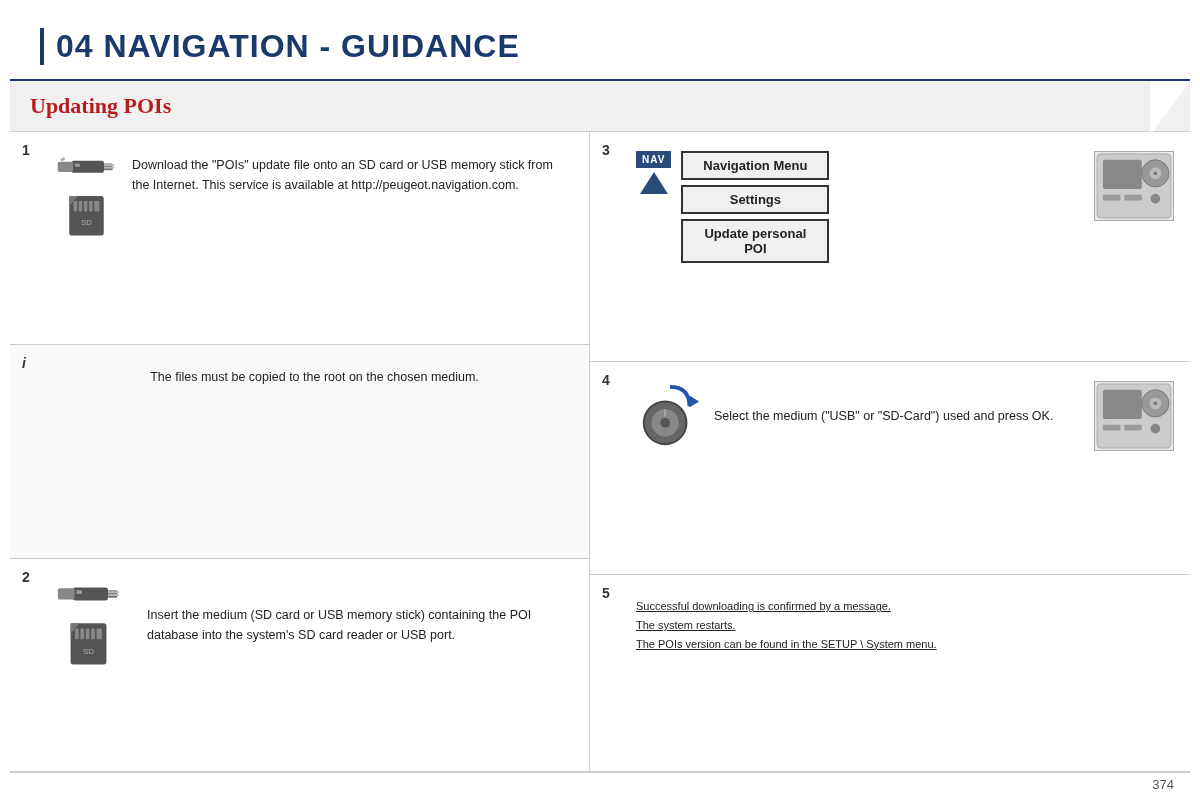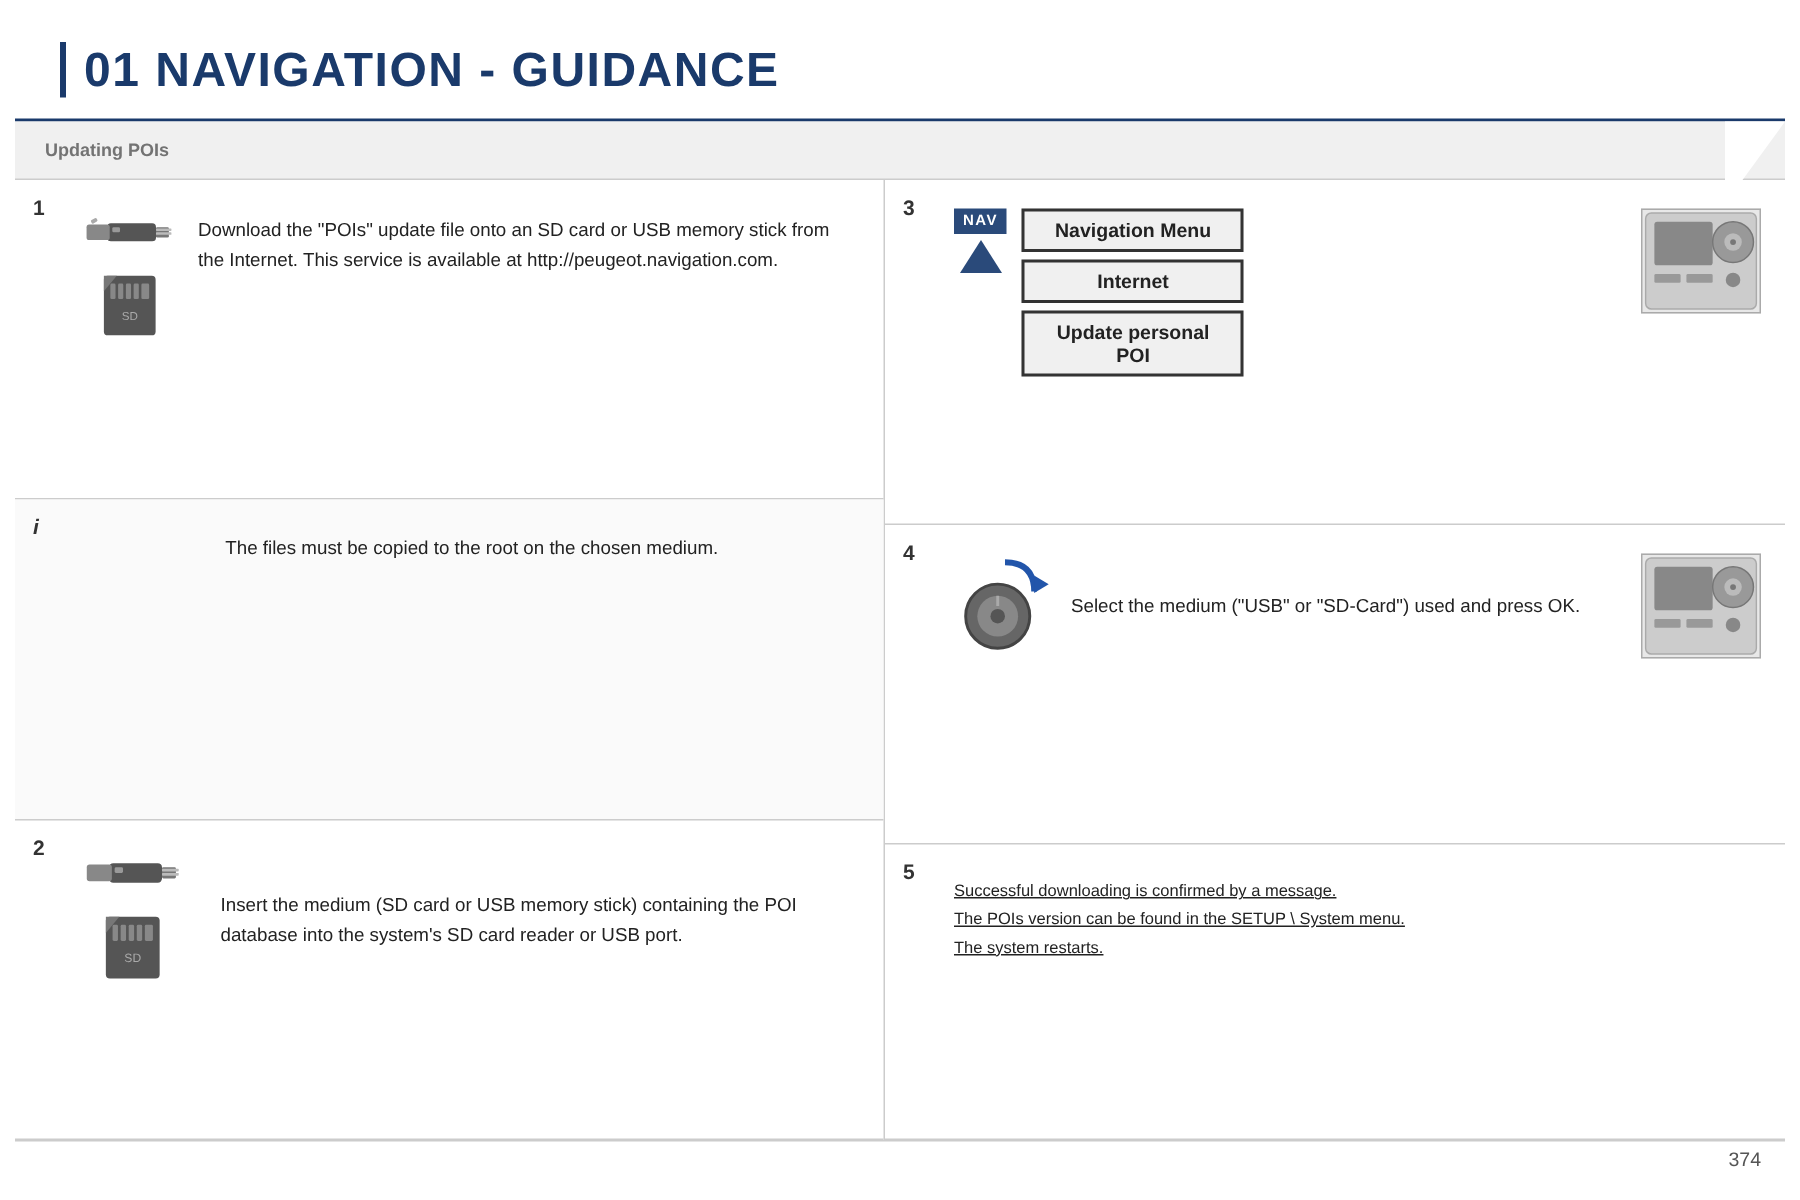--- a/index.html
+++ b/index.html
@@ -31,23 +31,24 @@
 
     
     .sub-header {
       background: #f0f0f0;
       margin: 0 10px;
       padding: 12px 20px;
       border-bottom: 1px solid #ccc;
       position: relative;
     }
     .sub-header-title {
-      font-size: 12px;
-      font-weight: bold;
-      color: #737373;
+      font-size: 22px;
+      font-weight: bold;
+      color: #b91c1c;
+      font-family: Liberation Serif, serif;
     }
     .sub-header::after {
       content: '';
       position: absolute;
       right: 0;
       top: 0;
       width: 0;
       height: 0;
       border-style: solid;
       border-width: 55px 40px 0 0;
@@ -254,21 +255,21 @@
       margin: 0 10px;
     }
 
     
     svg { display: block; }
   </style>
 </head>
 <body>
 
 <div class="header">
-  <div class="header-title">01  NAVIGATION - GUIDANCE</div>
+  <div class="header-title">04  NAVIGATION - GUIDANCE</div>
 </div>
 
 <div class="sub-header">
   <div class="sub-header-title">Updating POIs</div>
 </div>
 
 <div class="main">
 
   <div class="left-col">
 
@@ -346,21 +347,21 @@
       <div class="step3-content">
 
         <div class="nav-arrow-area">
           <div class="nav-label">NAV</div>
           <div class="nav-arrow-up"></div>
         </div>
 
         <div class="step3-middle">
           <div class="nav-button-group">
             <div class="nav-menu-btn">Navigation Menu</div>
-            <div class="nav-menu-btn">Internet</div>
+            <div class="nav-menu-btn">Settings</div>
             <div class="nav-menu-btn">Update personal POI</div>
           </div>
         </div>
 
         <div class="device-thumb">
           <svg viewBox="0 0 80 70" width="78" height="68">
             <rect x="2" y="2" width="76" height="66" rx="4" fill="#ccc" stroke="#aaa" stroke-width="1"></rect>
             <rect x="8" y="8" width="40" height="30" rx="2" fill="#888"></rect>
             <circle cx="62" cy="22" r="14" fill="#999" stroke="#777" stroke-width="1"></circle>
             <circle cx="62" cy="22" r="6" fill="#bbb"></circle>
@@ -402,22 +403,22 @@
             <circle cx="62" cy="48" r="5" fill="#888"></circle>
           </svg>
         </div>
       </div>
     </div>
 
     <div class="step-box" style="flex:1;">
       <span class="step-number">5</span>
       <div class="step5-content">
         <div>Successful downloading is confirmed by a message.</div>
+        <div>The system restarts.</div>
         <div>The POIs version can be found in the SETUP \ System menu.</div>
-        <div>The system restarts.</div>
       </div>
     </div>
 
   </div>
 </div>
 
 <div class="footer">
   <span>374</span>
 </div>
 

